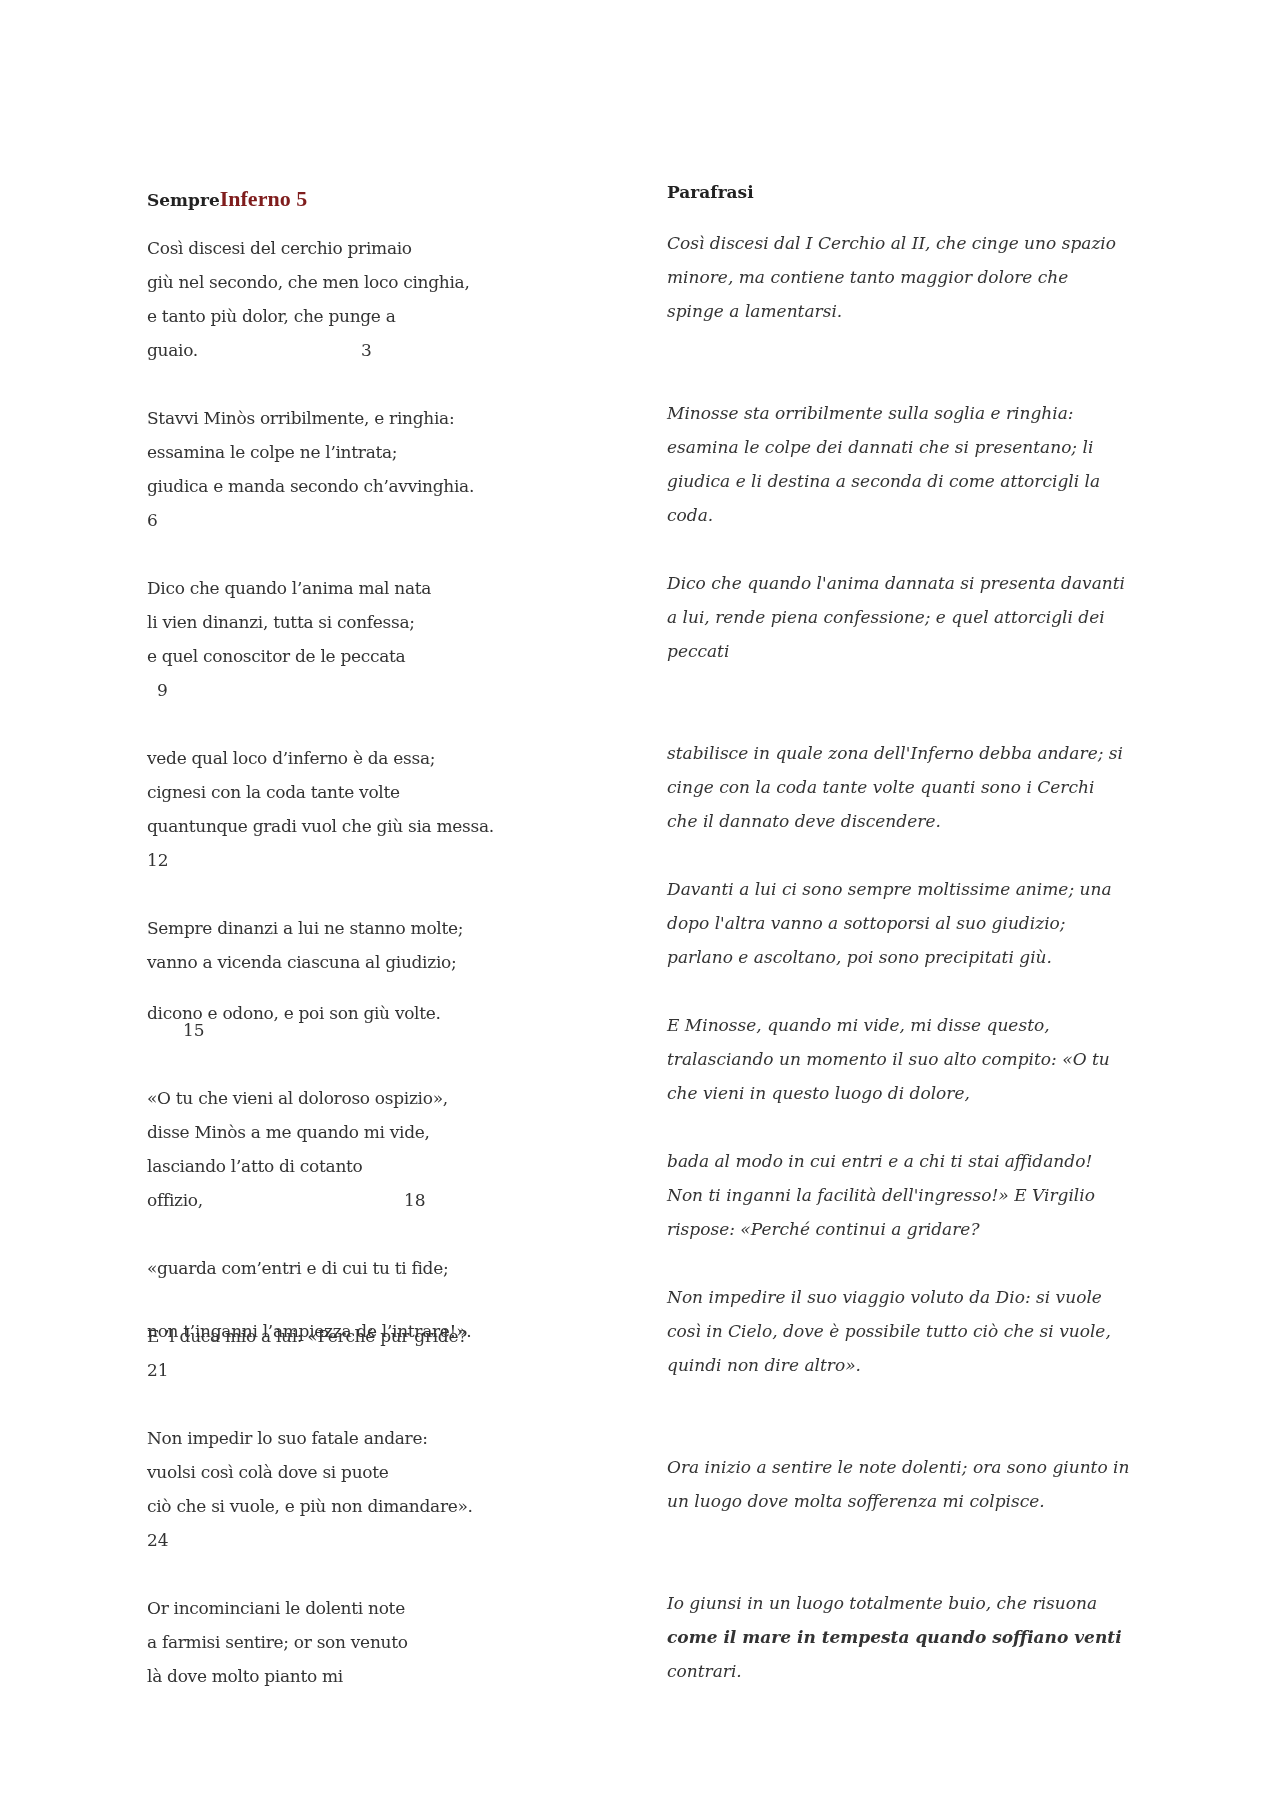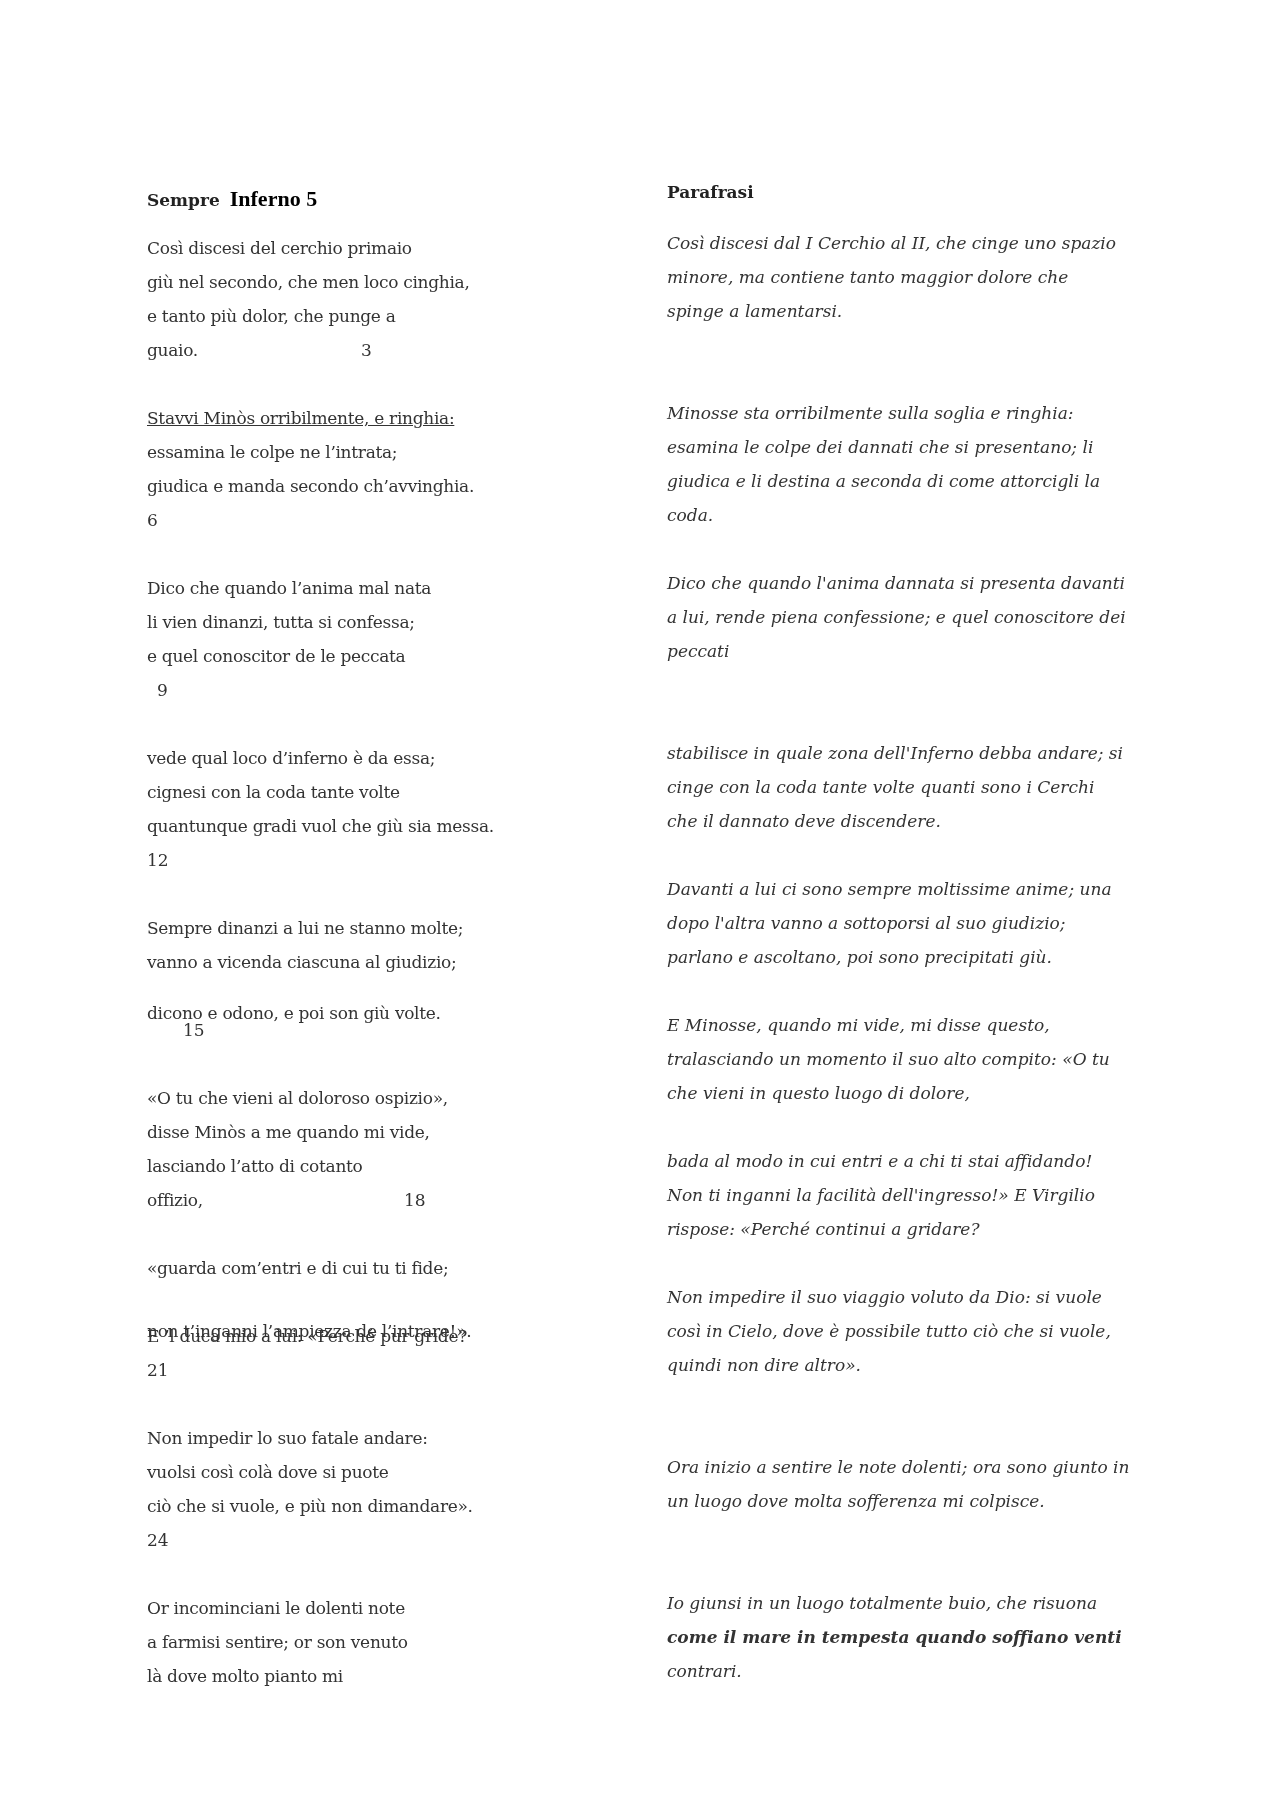--- a/index.html
+++ b/index.html
@@ -1,19 +1,19 @@
 <!DOCTYPE html>
 <html><head>
 <meta charset="utf-8">
 <style>
   html, body { margin: 0; padding: 0; background: #ffffff; }
   body { width: 1280px; height: 1811px; position: relative; overflow: hidden; }
   .page { position: absolute; left: 0; top: 0; width: 1280px; height: 1811px; background: #fff; }
   .hdr { position: absolute; font-family: "DejaVu Serif", serif; font-weight: bold; font-size: 17px; color: #222; white-space: nowrap; }
-  .title-red { font-family: "Liberation Serif", serif; font-weight: bold; font-size: 22px; color: #000000; margin-left: 10px; }
+  .title-red { font-family: "Liberation Serif", serif; font-weight: bold; font-size: 22px; color: #7f1d1d; }
   .ln { position: absolute; white-space: pre; font-size: 17px; line-height: 22px; color: #333; }
   .verse { font-family: "DejaVu Serif", serif; left: 147px; letter-spacing: -0.3px; }
   .para { font-family: "DejaVu Serif", serif; font-style: italic; left: 667px; }
   .num { font-family: "DejaVu Serif", serif; }
 </style>
 </head>
 <body>
 
 <div class="page">
 
@@ -24,21 +24,21 @@
   <div class="hdr" style="left:667px; top:182px;">Parafrasi</div>
 
   <div>
 
     <div class="ln verse" style="top:237px;">Così discesi del cerchio primaio</div>
     <div class="ln verse" style="top:271px;">giù nel secondo, che men loco cinghia,</div>
     <div class="ln verse" style="top:305px;">e tanto più dolor, che punge a</div>
     <div class="ln verse" style="top:339px;">guaio.</div>
     <div class="ln num" style="left:361px; top:339px;">3</div>
 
-    <div class="ln verse" style="top:407px;text-decoration:underline;">Stavvi Minòs orribilmente, e ringhia:</div>
+    <div class="ln verse" style="top:407px;">Stavvi Minòs orribilmente, e ringhia:</div>
     <div class="ln verse" style="top:441px;">essamina le colpe ne l’intrata;</div>
     <div class="ln verse" style="top:475px;">giudica e manda secondo ch’avvinghia.</div>
     <div class="ln num" style="left:147px; top:509px;">6</div>
 
     <div class="ln verse" style="top:577px;">Dico che quando l’anima mal nata</div>
     <div class="ln verse" style="top:611px;">li vien dinanzi, tutta si confessa;</div>
     <div class="ln verse" style="top:645px;">e quel conoscitor de le peccata</div>
     <div class="ln num" style="left:157px; top:679px;">9</div>
 
     <div class="ln verse" style="top:747px;">vede qual loco d’inferno è da essa;</div>
@@ -76,21 +76,21 @@
     <div class="ln para" style="top:232px;">Così discesi dal I Cerchio al II, che cinge uno spazio</div>
     <div class="ln para" style="top:266px;">minore, ma contiene tanto maggior dolore che</div>
     <div class="ln para" style="top:300px;">spinge a lamentarsi.</div>
 
     <div class="ln para" style="top:402px;">Minosse sta orribilmente sulla soglia e ringhia:</div>
     <div class="ln para" style="top:436px;">esamina le colpe dei dannati che si presentano; li</div>
     <div class="ln para" style="top:470px;">giudica e li destina a seconda di come attorcigli la</div>
     <div class="ln para" style="top:504px;">coda.</div>
 
     <div class="ln para" style="top:572px;">Dico che quando l'anima dannata si presenta davanti</div>
-    <div class="ln para" style="top:606px;">a lui, rende piena confessione; e quel conoscitore dei</div>
+    <div class="ln para" style="top:606px;">a lui, rende piena confessione; e quel attorcigli dei</div>
     <div class="ln para" style="top:640px;">peccati</div>
 
     <div class="ln para" style="top:742px;">stabilisce in quale zona dell'Inferno debba andare; si</div>
     <div class="ln para" style="top:776px;">cinge con la coda tante volte quanti sono i Cerchi</div>
     <div class="ln para" style="top:810px;">che il dannato deve discendere.</div>
 
     <div class="ln para" style="top:878px;">Davanti a lui ci sono sempre moltissime anime; una</div>
     <div class="ln para" style="top:912px;">dopo l'altra vanno a sottoporsi al suo giudizio;</div>
     <div class="ln para" style="top:946px;">parlano e ascoltano, poi sono precipitati giù.</div>
 

